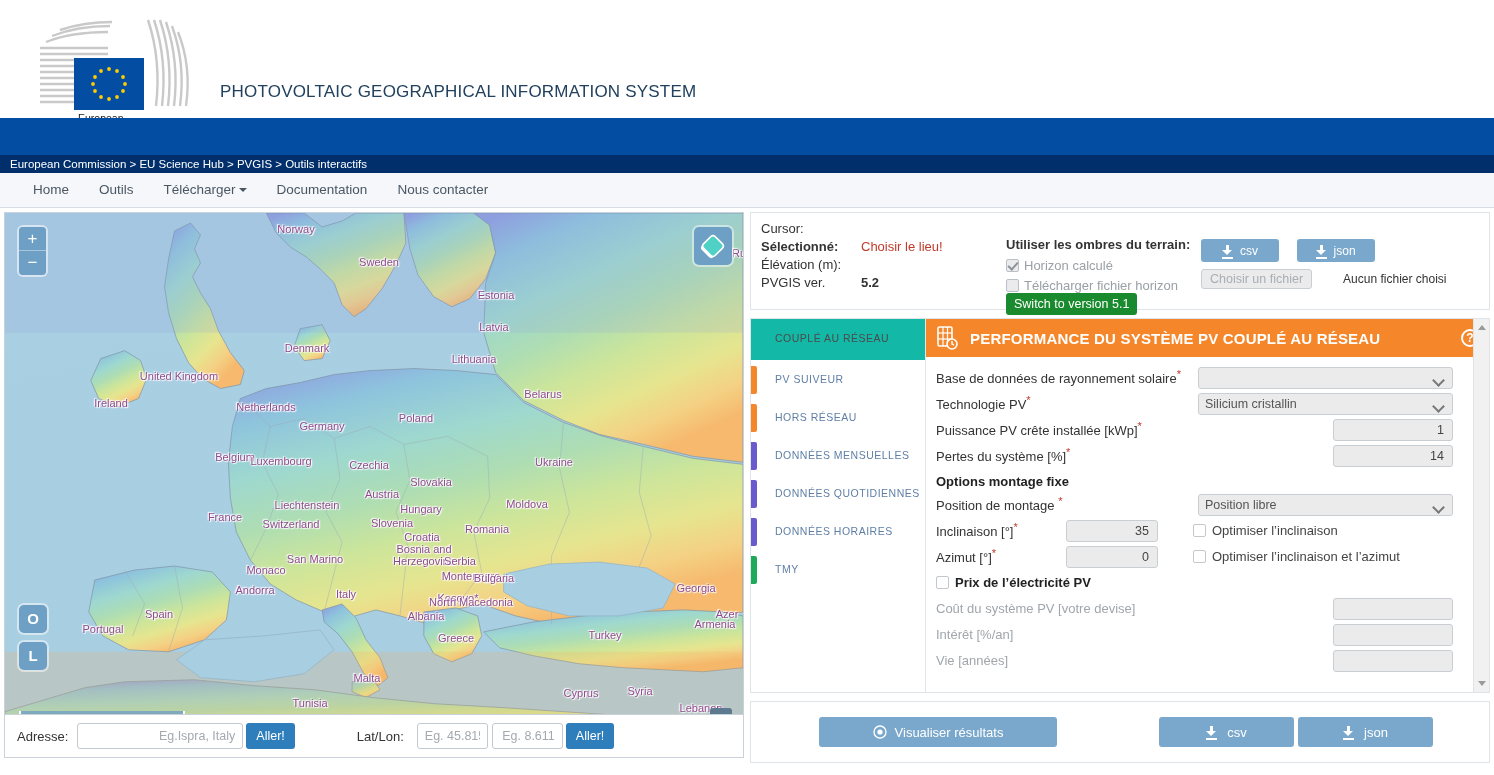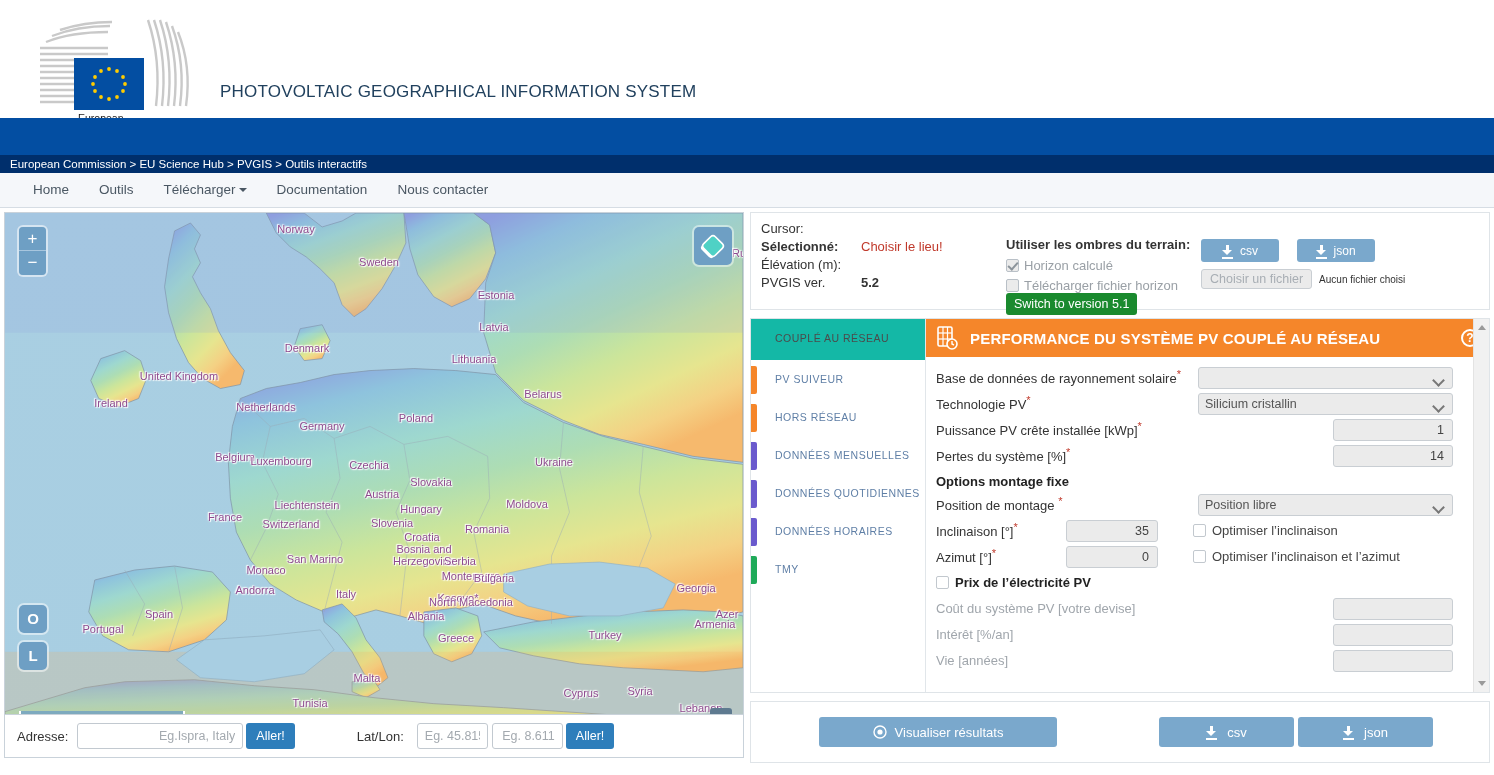--- a/index.html
+++ b/index.html
@@ -334,21 +334,21 @@
   .file-row { display: flex; align-items: center; margin-top: 7px; }
   .file-fake {
     background: #ebebeb;
     border: 1px solid #c9ced3;
     border-radius: 3px;
     color: #a8aeb4;
     font-size: 12.5px;
     padding: 2px 8px;
     margin-right: 7px;
   }
-  .file-none { font-size: 10px; color: #333; }
+  .file-none { font-size: 12px; color: #333; margin-left: 24px; }
 
   
   .form-card {
     position: absolute;
     left: 0; top: 106px;
     width: 740px; height: 375px;
     border: 1px solid #dfe4e8;
     background: #fff;
     display: flex;
     overflow: hidden;

